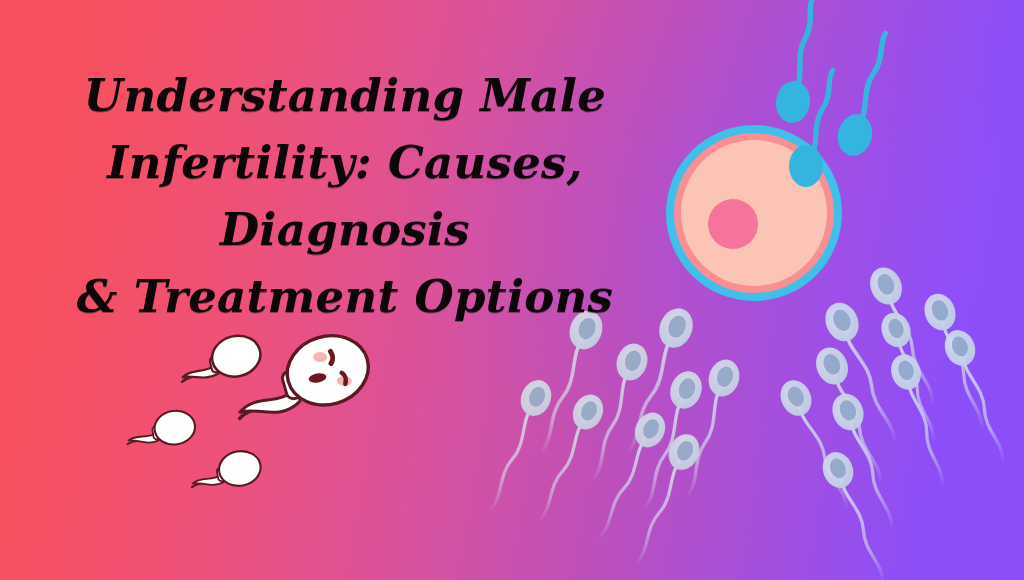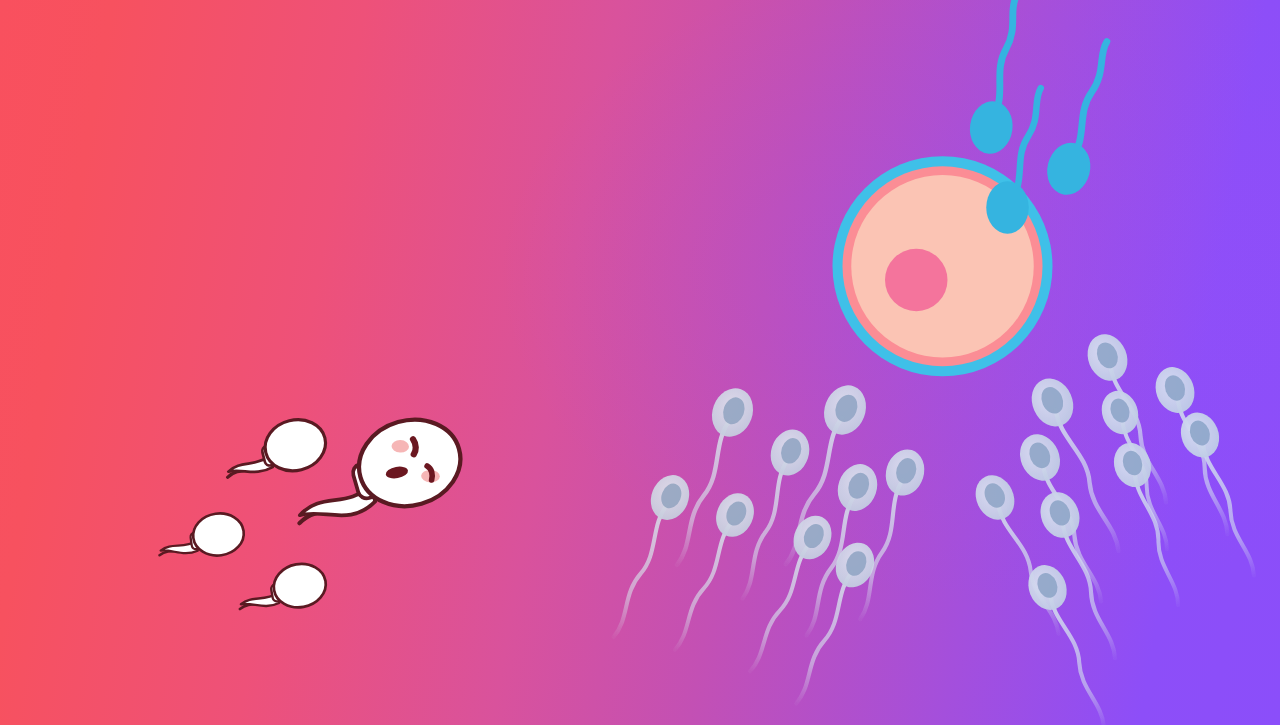--- a/index.html
+++ b/index.html
@@ -158,14 +158,17 @@
           <ellipse cx="-8" cy="-13" rx="7" ry="5" fill="#F5A9A9" opacity="0.85"></ellipse>
           <path d="M2,-19 C 5,-15 5,-10 3,-7" fill="none" stroke="#6B1720" stroke-width="5" stroke-linecap="round"></path>
           <ellipse cx="-10" cy="8" rx="9" ry="4.5" fill="#6B1720" transform="rotate(-12 -10 8)"></ellipse>
           <ellipse cx="17" cy="10" rx="7.5" ry="5" fill="#F5A9A9" opacity="0.85"></ellipse>
           <path d="M14,2 C 18,4 19,9 18,13" fill="none" stroke="#6B1720" stroke-width="4.5" stroke-linecap="round"></path>
         </g>
       </g>
     </g>
   </svg>
 
+  <div id="title">Understanding Male
+Infertility: Causes, Diagnosis
+&amp; Treatment Options</div>
 
 </div>
 
 </body></html>

